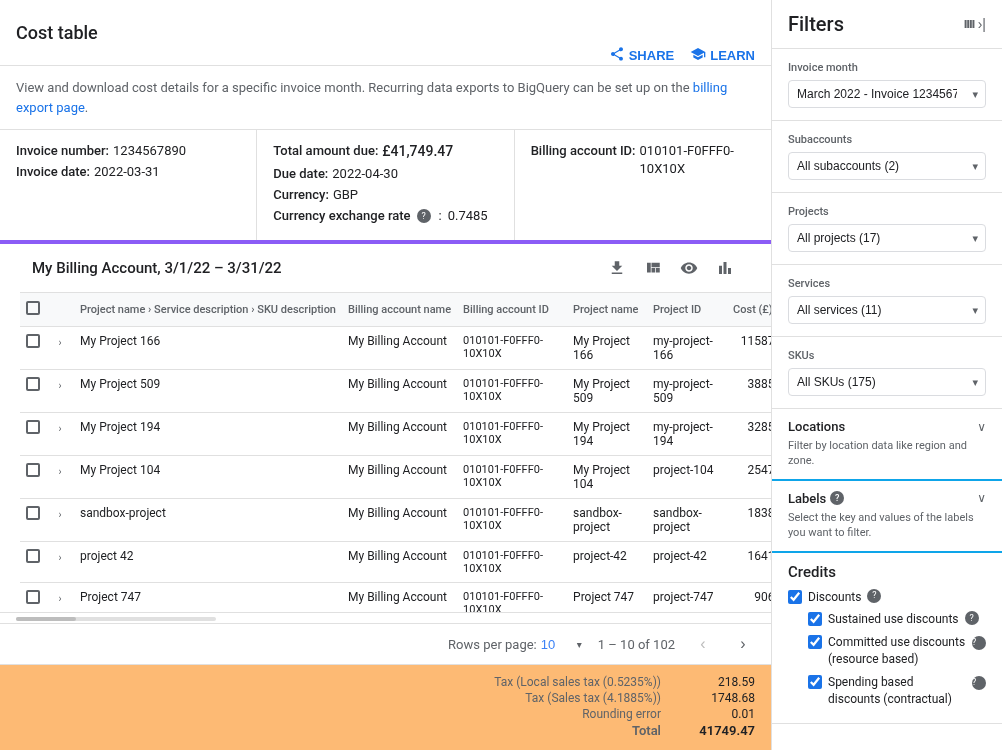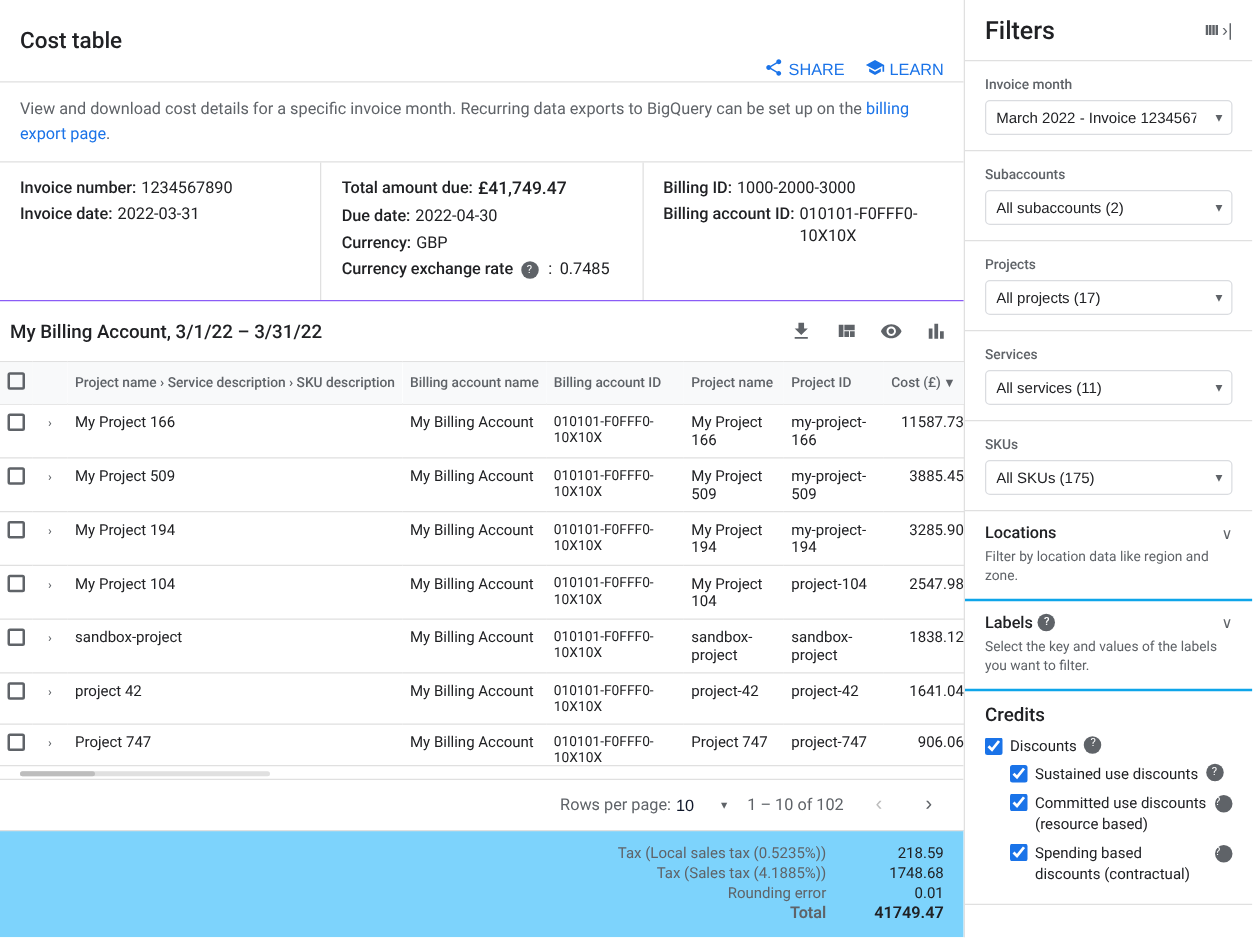--- a/index.html
+++ b/index.html
@@ -5,67 +5,67 @@
     * { box-sizing: border-box; margin: 0; padding: 0; }
     body { font-family: 'Google Sans', Roboto, Arial, sans-serif; font-size: 13px; color: #202124; background: #fff; display: flex; height: 750px; overflow: hidden; }
     
     
     .main-content { flex: 1; display: flex; flex-direction: column; overflow: hidden; border-right: 1px solid #e0e0e0; }
     
     
     .page-header { display: flex; align-items: center; justify-content: space-between; padding: 0 16px; border-bottom: 1px solid #e0e0e0; }
     .page-title { font-size: 18px; font-weight: 500; color: #202124; }
     .header-actions { display: flex; gap: 16px; align-items: center; }
-    .header-btn { display: flex; align-items: center; gap: 4px; color: #1a73e8; font-size: 13px; font-weight: 400; cursor: pointer; text-decoration: none; border: none; background: none; margin-top: 46px; }
+    .header-btn { display: flex; align-items: center; gap: 4px; color: #1a73e8; font-size: 13px; font-weight: 700; cursor: pointer; text-decoration: none; border: none; background: none; margin-top: 46px; }
     .header-btn svg { width: 16px; height: 16px; fill: #1a73e8; }
     
     
     .page-desc { padding: 12px 16px; font-size: 13px; color: #5f6368; border-bottom: 1px solid #e0e0e0; line-height: 1.5; }
     .page-desc a { color: #1a73e8; text-decoration: none; }
     
     
-    .invoice-info { display: flex; gap: 0; border-bottom: 1px solid #8b5cf6; }
+    .invoice-info { display: flex; gap: 0; border-bottom: 4px solid #8b5cf6; }
     .invoice-block { padding: 12px 16px; flex: 1; }
     .invoice-block:not(:last-child) { border-right: 1px solid #e0e0e0; }
     .info-row { display: flex; gap: 4px; margin-bottom: 3px; font-size: 13px; line-height: 1.4; }
     .info-label { font-weight: 500; color: #202124; white-space: nowrap; }
     .info-value { color: #202124; }
     
     
     .table-section { flex: 1; overflow: hidden; display: flex; flex-direction: column; }
-    .table-header-bar { display: flex; align-items: center; justify-content: space-between; padding: 10px 8px; }
+    .table-header-bar { display: flex; align-items: center; justify-content: space-between; padding: 10px 32px; }
     .table-title { font-size: 15px; font-weight: 500; color: #202124; }
     .table-actions { display: flex; gap: 8px; align-items: center; }
     .table-action-btn { width: 28px; height: 28px; display: flex; align-items: center; justify-content: center; cursor: pointer; color: #5f6368; border: none; background: none; border-radius: 50%; }
     
     
     .data-table-wrapper { overflow-x: auto; overflow-y: auto; flex: 1; }
-    .data-table { width: 100%; border-collapse: collapse; font-size: 12px; }
+    .data-table { width: 100%; border-collapse: collapse; font-size: 12px; margin-left: 20px; }
     .data-table th { background: #f8f9fa; border-bottom: 1px solid #e0e0e0; border-top: 1px solid #e0e0e0; padding: 8px 6px; text-align: left; font-weight: 500; color: #5f6368; white-space: nowrap; font-size: 11px; position: sticky; top: 0; z-index: 1; }
     .data-table td { padding: 7px 6px; border-bottom: 1px solid #e0e0e0; color: #202124; font-size: 12px; vertical-align: top; }
     .checkbox-col { width: 32px; }
     .expand-col { width: 20px; }
     .checkbox { width: 14px; height: 14px; border: 2px solid #5f6368; border-radius: 2px; display: inline-block; cursor: pointer; }
     .expand-btn { width: 16px; height: 16px; display: inline-flex; align-items: center; justify-content: center; cursor: pointer; color: #5f6368; font-size: 10px; }
     .cost-col { text-align: right; }
     .sort-icon { display: inline-block; margin-left: 2px; color: #5f6368; font-size: 10px; }
     .scrollbar-track { background: #e0e0e0; height: 4px; border-radius: 2px; position: relative; width: 200px; }
     .scrollbar-thumb { background: #bdbdbd; height: 4px; border-radius: 2px; width: 60px; position: absolute; left: 0; }
     
     
     .pagination-bar { display: flex; align-items: center; justify-content: flex-end; padding: 8px 16px; border-top: 1px solid #e0e0e0; gap: 16px; font-size: 13px; color: #5f6368; }
     .rows-per-page { display: flex; align-items: center; gap: 4px; }
-    .rows-select { border: none; background: none; color: #0f172a; font-size: 13px; cursor: pointer; padding-right: 12px; appearance: none; -webkit-appearance: none; position: relative; }
+    .rows-select { border: none; background: none; color: #3b82f6; font-size: 13px; cursor: pointer; padding-right: 12px; appearance: none; -webkit-appearance: none; position: relative; }
     .rows-select-wrap { position: relative; display: inline-flex; align-items: center; }
     .rows-select-wrap::after { content: '▾'; font-size: 10px; color: #5f6368; pointer-events: none; margin-left: 2px; }
     .page-nav-btn { width: 24px; height: 24px; display: flex; align-items: center; justify-content: center; cursor: pointer; border: none; background: none; color: #5f6368; font-size: 16px; border-radius: 50%; }
     .page-nav-btn.disabled { color: #bdbdbd; cursor: default; }
     
     
-    .summary-footer { background: #7dd3fc; border-top: 1px solid #e0e0e0; padding: 10px 16px; }
+    .summary-footer { background: #fdba74; border-top: 1px solid #e0e0e0; padding: 10px 16px; }
     .summary-row { display: flex; justify-content: flex-end; gap: 24px; font-size: 12px; margin-bottom: 2px; }
     .summary-label { color: #5f6368; text-align: right; }
     .summary-value { min-width: 70px; text-align: right; color: #202124; }
     .summary-total { font-weight: 600; font-size: 13px; }
     
     
     .filters-panel { width: 230px; display: flex; flex-direction: column; overflow-y: auto; background: #fff; }
     .filters-header { display: flex; align-items: center; justify-content: space-between; padding: 12px 16px; border-bottom: 1px solid #e0e0e0; }
     .filters-title { font-size: 20px; font-weight: 500; color: #202124; }
     .collapse-btn { width: 24px; height: 24px; display: flex; align-items: center; justify-content: center; cursor: pointer; border: none; background: none; color: #5f6368; font-size: 14px; }
@@ -156,24 +156,20 @@
         <span class="info-value">GBP</span>
       </div>
       <div class="info-row" style="align-items:center;">
         <span class="info-label">Currency exchange rate</span>
         <span class="help-icon" style="margin:0 2px;background:#5f6368;">?</span>
         <span style="margin:0 2px;">:</span>
         <span class="info-value">0.7485</span>
       </div>
     </div>
     <div class="invoice-block">
-      <div class="info-row">
-        <span class="info-label">Billing ID:</span>
-        <span class="info-value">1000-2000-3000</span>
-      </div>
       <div class="info-row">
         <span class="info-label">Billing account ID:</span>
         <span class="info-value">010101-F0FFF0-10X10X</span>
       </div>
     </div>
   </div>
 
   <div class="table-section">
     <div class="table-header-bar">
       <span class="table-title">My Billing Account, 3/1/22 – 3/31/22</span>

